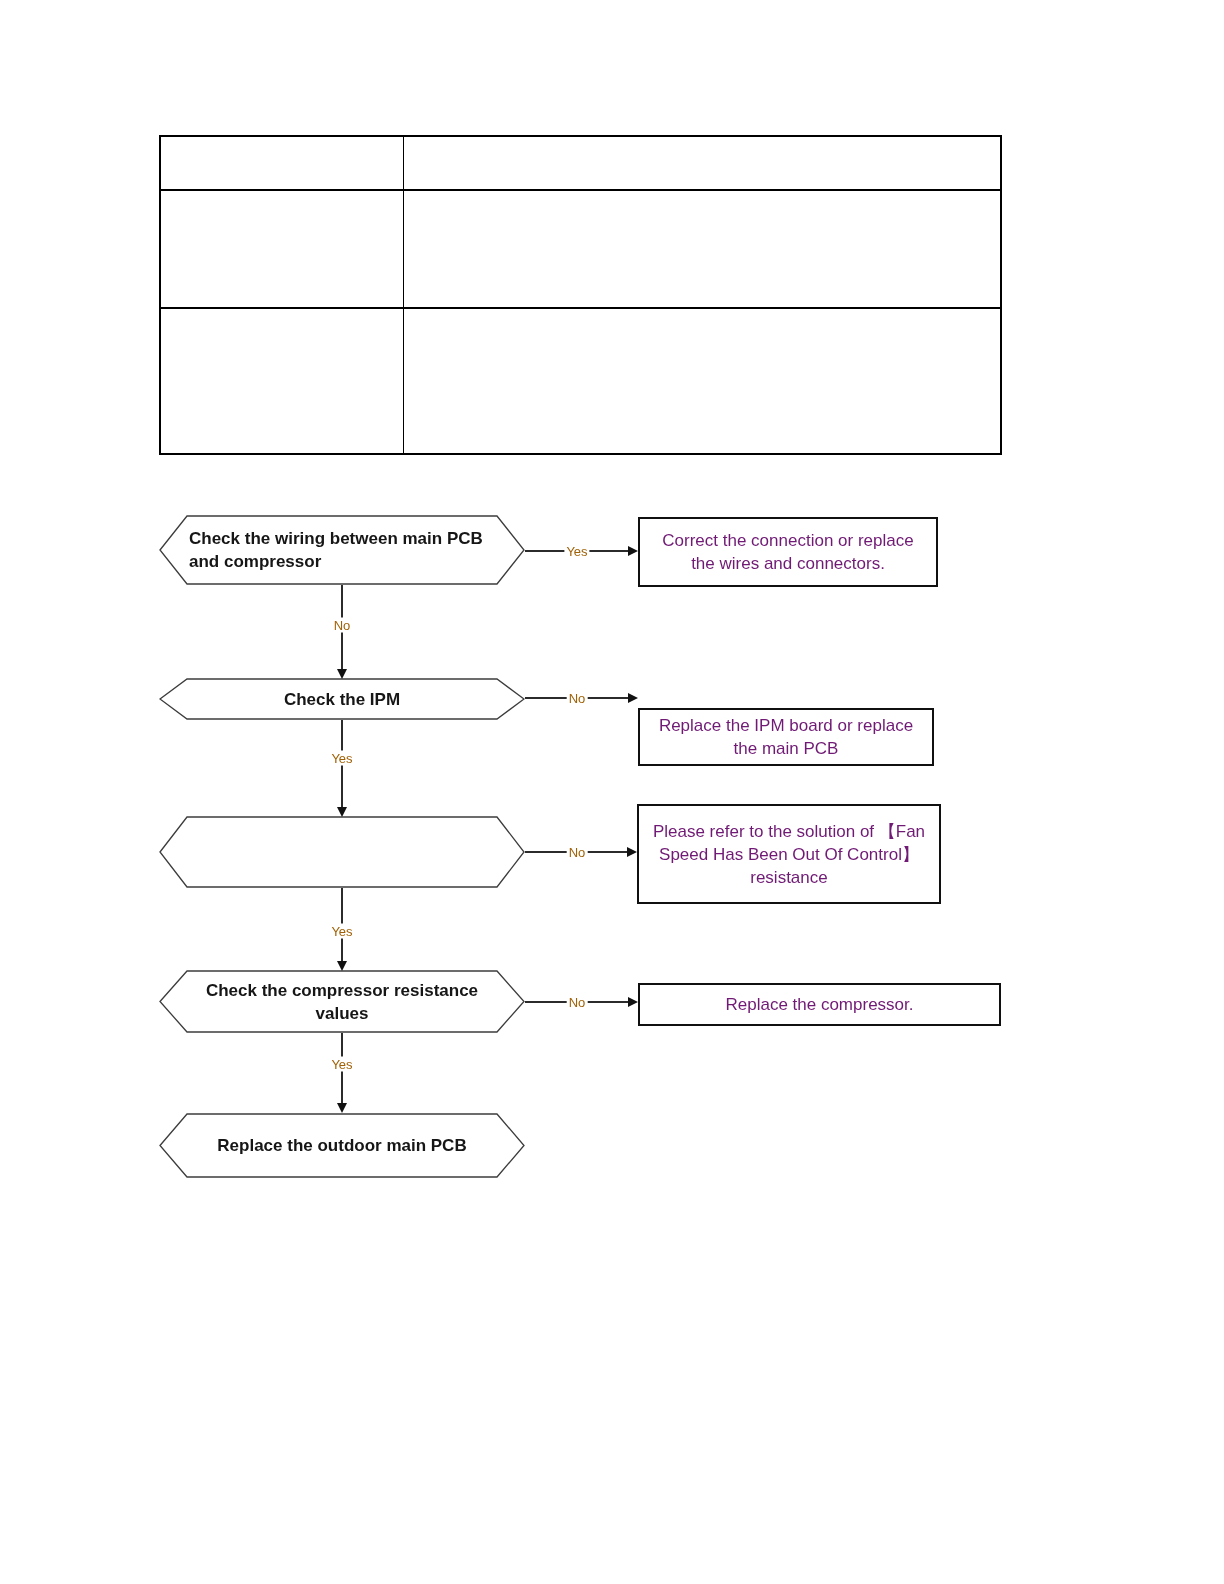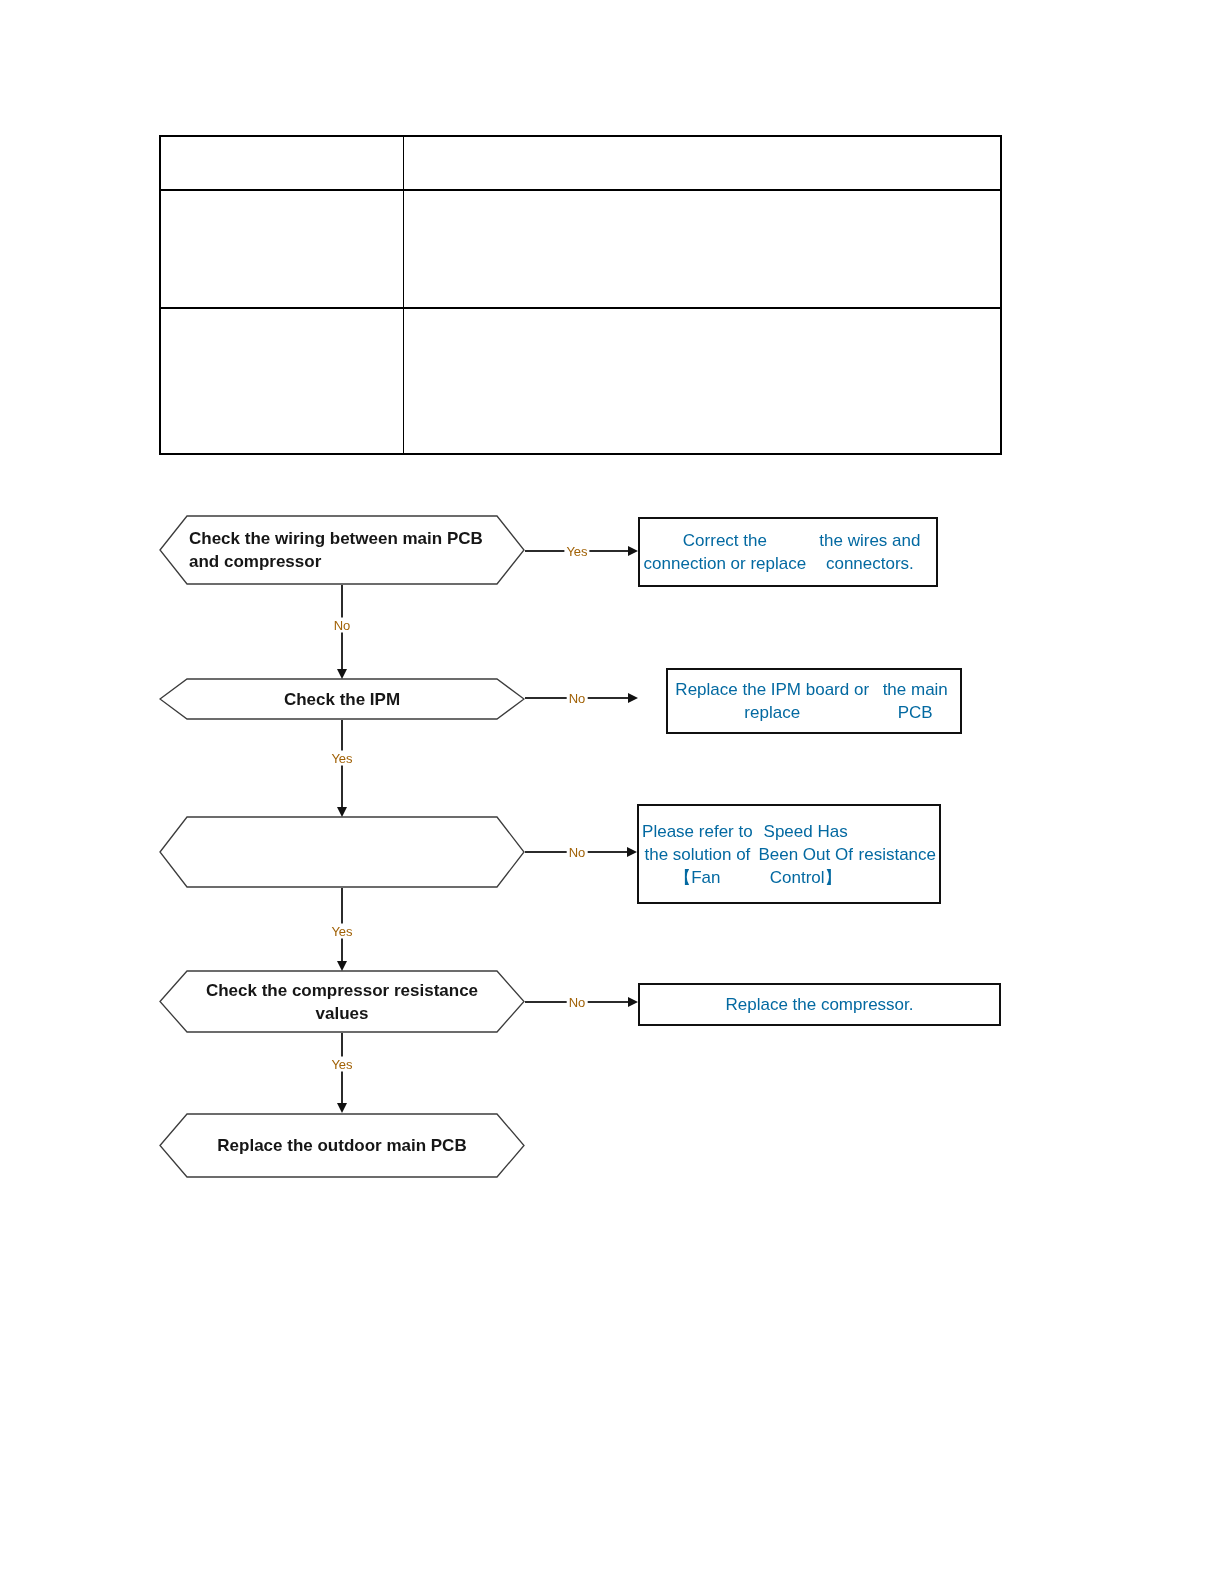--- a/index.html
+++ b/index.html
@@ -31,42 +31,42 @@
     font-size: 17px; line-height: 23px; text-align: center; color: #161616;
   }
   .hex-svg { position: absolute; inset: 0; }
   .hex-svg polygon { fill: #ffffff; stroke: #3c3c3c; stroke-width: 1.3; }
   .hex-label { position: relative; z-index: 1; width: 100%; padding: 0 30px; font-weight: bold; }
   .hex-label.left { text-align: left; }
   .hex-label span, .box span { display: block; }
 
   .box {
     position: absolute; border: 2px solid #101010; background: #ffffff;
-    display: flex; flex-direction: row; align-items: center; justify-content: center;
-    font-size: 17px; line-height: 23px; text-align: center; color: #0369a1; padding: 0 3px;
+    display: flex; flex-direction: column; align-items: center; justify-content: center;
+    font-size: 17px; line-height: 23px; text-align: center; color: #701a75; padding: 0 3px;
   }
 
   .line-h { position: absolute; height: 1.5px; background: #2b2b2b; }
   .line-v { position: absolute; width: 1.5px; background: #2b2b2b; }
   .arr-r { position: absolute; width: 0; height: 0;
            border-top: 5px solid transparent; border-bottom: 5px solid transparent; border-left: 10px solid #111; }
   .arr-d { position: absolute; width: 0; height: 0;
            border-left: 5px solid transparent; border-right: 5px solid transparent; border-top: 10px solid #111; }
   .lbl { position: absolute; transform: translate(-50%, -50%); background: #ffffff;
          padding: 0 2px; font-size: 13px; color: #a16207; z-index: 2; white-space: nowrap; }
 
   
   .n-hex1 { left: 159px; top: 515px;  width: 366px; height: 70px; }
   .n-hex2 { left: 159px; top: 678px;  width: 366px; height: 42px; }
   .n-hex3 { left: 159px; top: 816px;  width: 366px; height: 72px; }
   .n-hex4 { left: 159px; top: 970px;  width: 366px; height: 63px; }
   .n-hex5 { left: 159px; top: 1113px; width: 366px; height: 65px; }
 
   .n-box1 { left: 638px; top: 517px; width: 300px; height: 70px; }
-  .n-box2 { left: 638px; top: 668px; width: 296px; height: 66px; margin-left: 28px; }
+  .n-box2 { left: 638px; top: 708px; width: 296px; height: 58px; }
   .n-box3 { left: 637px; top: 804px; width: 304px; height: 100px; }
   .n-box4 { left: 638px; top: 983px; width: 363px; height: 43px; }
 
   .a1-line { left: 525px; top: 550px;  width: 104px; }
   .a1-head { left: 628px; top: 546px; }
   .a2-line { left: 525px; top: 697px;  width: 104px; }
   .a2-head { left: 628px; top: 693px; }
   .a3-line { left: 525px; top: 851px;  width: 103px; }
   .a3-head { left: 627px; top: 847px; }
   .a4-line { left: 525px; top: 1001px; width: 104px; }

